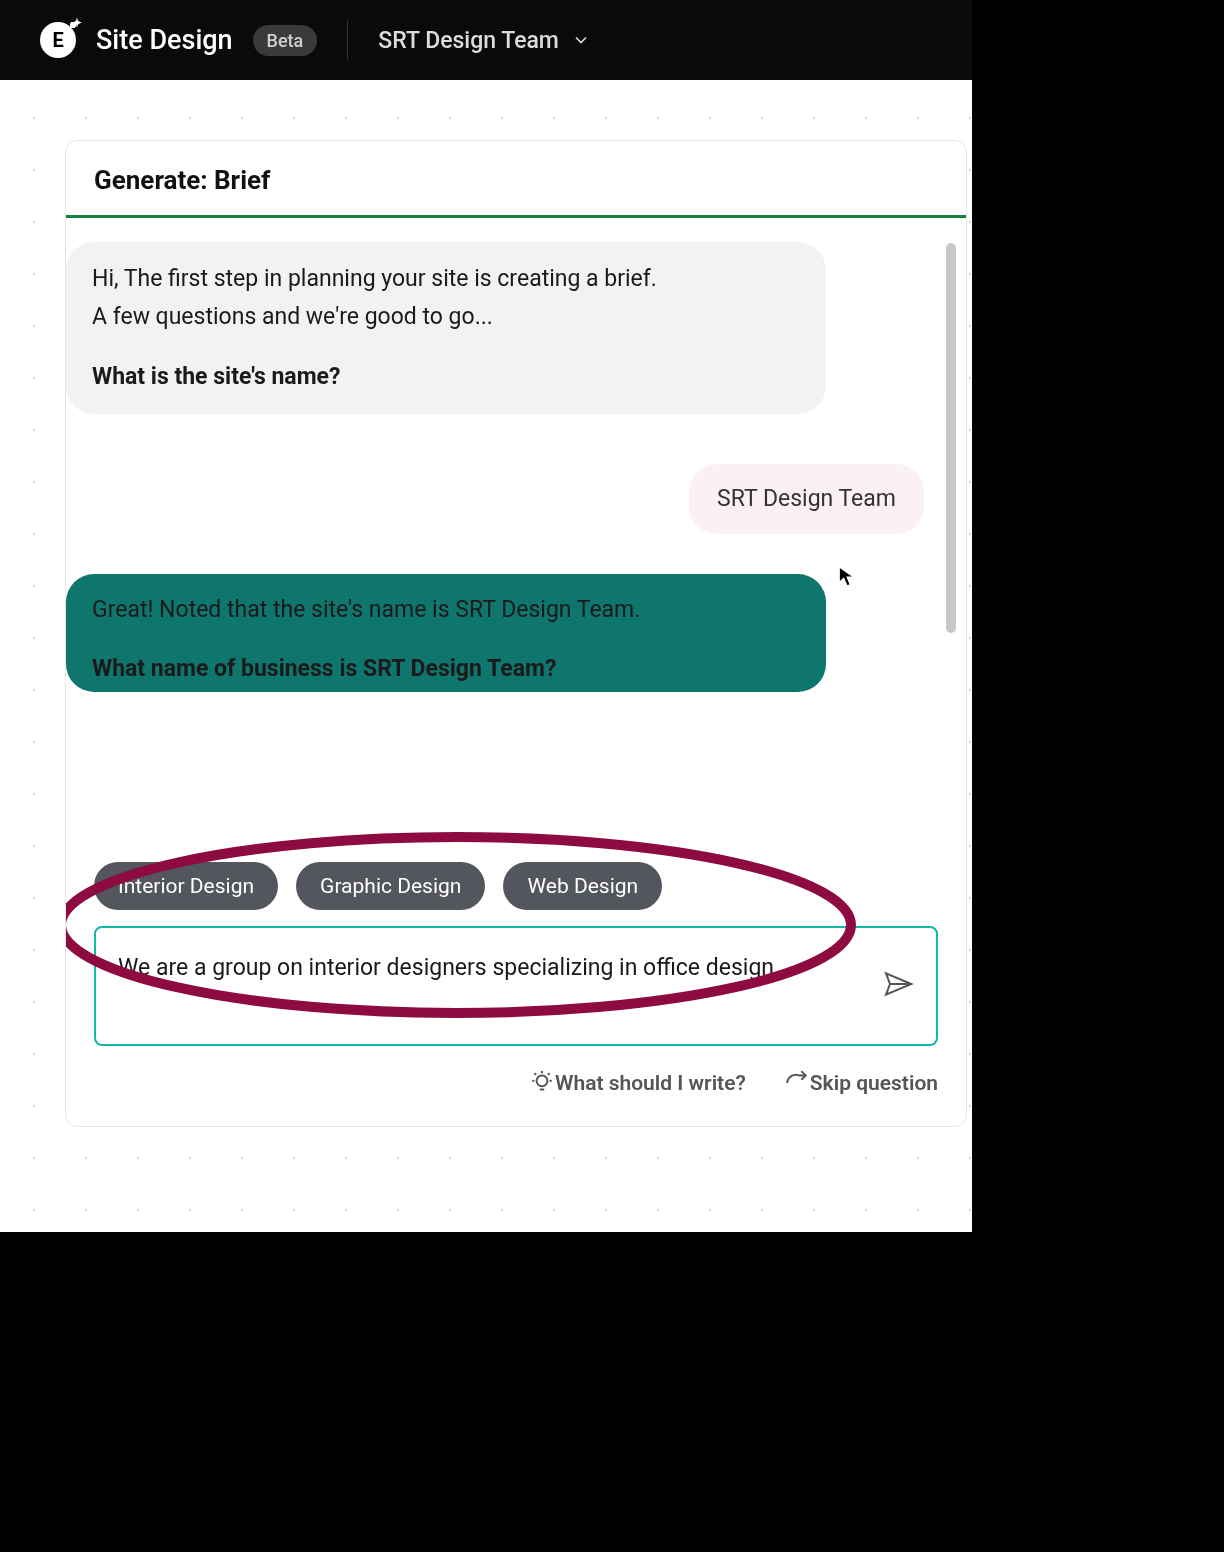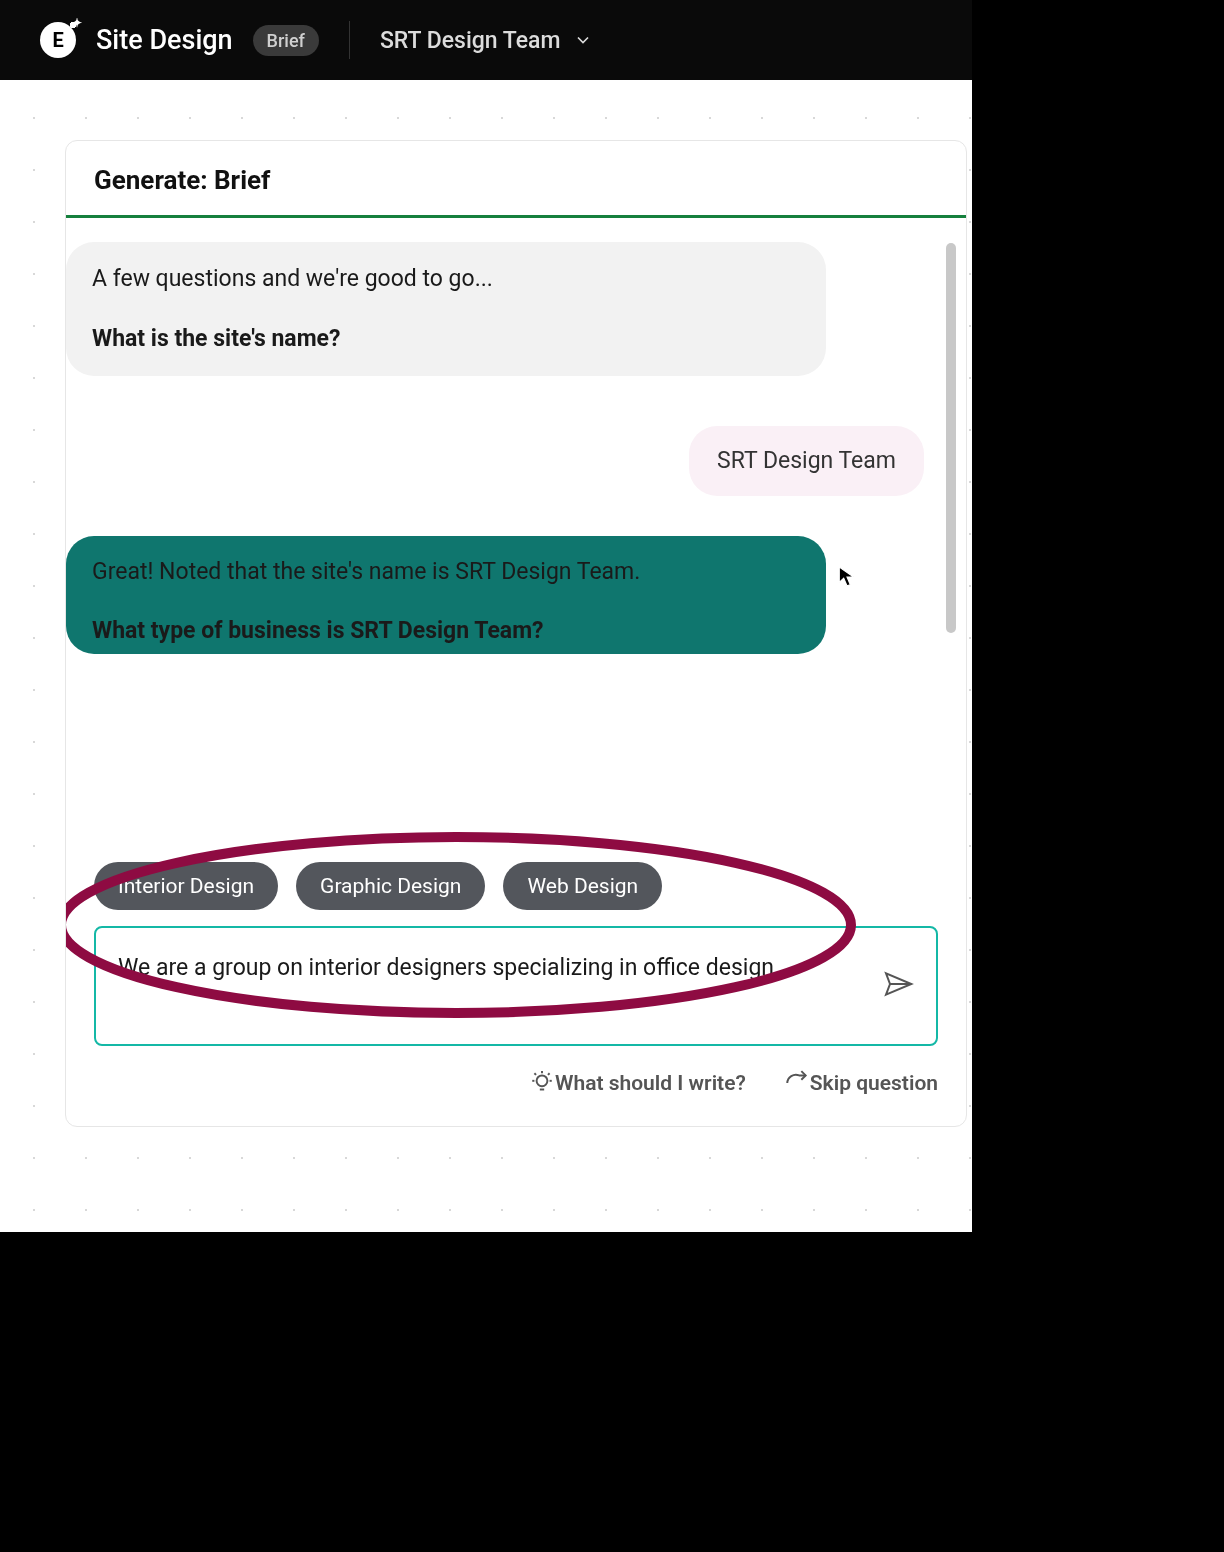--- a/index.html
+++ b/index.html
@@ -256,51 +256,52 @@
     .annotation-ellipse svg { overflow: visible; }
   </style>
 </head>
 <body>
 
 <div class="app-header">
   <div class="app-logo">
     E<span class="sparkle">✦</span>
   </div>
   <div class="app-title">Site Design</div>
-  <div class="beta-pill">Brief</div>
+  <div class="beta-pill">Beta</div>
   <div class="header-divider"></div>
   <div class="team-dropdown">
     <span>SRT Design Team</span>
     <svg class="chevron-down-svg" viewBox="0 0 24 24">
         <polyline points="6 9 12 15 18 9"></polyline>
       </svg>
   </div>
 </div>
 
 <div class="canvas">
   <div class="dot-grid"></div>
 
   <div class="panel">
     <div class="panel-title">Generate: Brief</div>
 
     <div class="chat-area">
       <div class="chat-scroll">
         <div class="scrollbar-track"></div>
 
         <div class="bubble bubble-ai">
+          <div>Hi, The first step in planning your site is creating a brief.</div>
           <div>A few questions and we're good to go...</div>
           <div class="q">What is the site's name?</div>
         </div>
 
         <div class="bubble bubble-user">SRT Design Team</div>
         <div class="clear"></div>
 
         <div class="bubble-ai2">
           <div>Great! Noted that the site's name is SRT Design Team.</div>
-          <div class="q">What type of business is SRT Design Team?</div>
+          <div class="q">What name of business is SRT Design Team?</div>
         </div>
 
         <div class="cursor">
           <svg viewBox="0 0 16 20">
               <path d="M1 1 L1 15 L5 11 L8 18 L11 17 L8 10 L14 10 Z" fill="#000" stroke="#fff" stroke-width="1"></path>
             </svg>
         </div>
       </div>
     </div>
 

